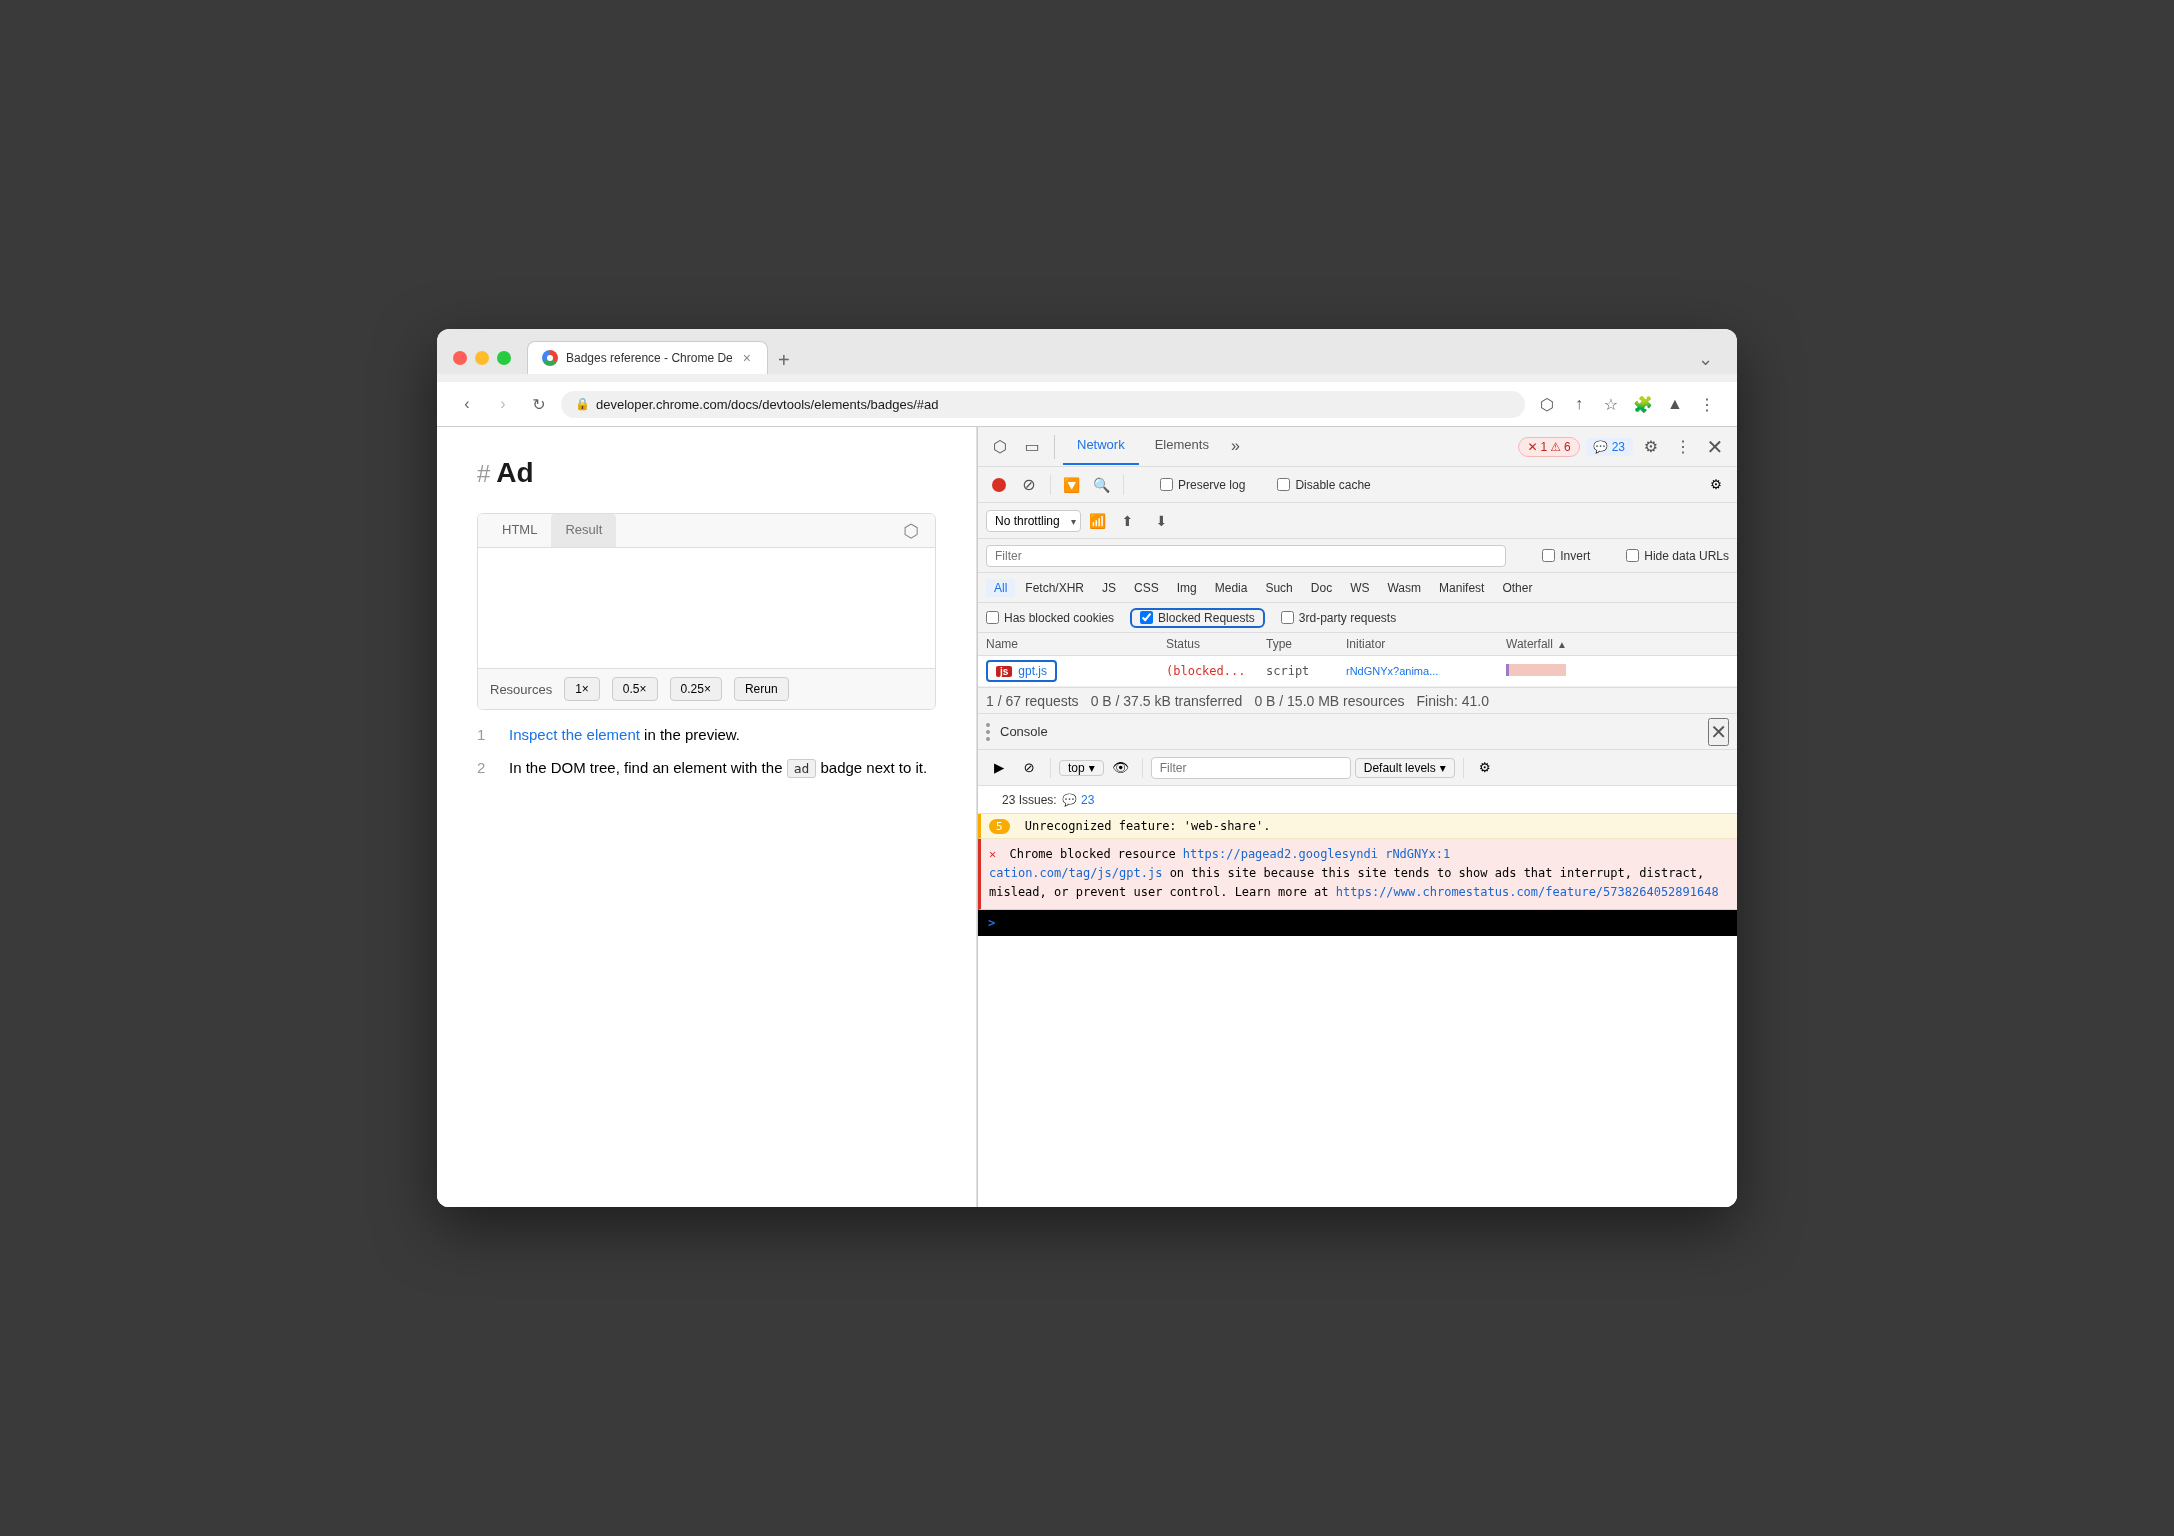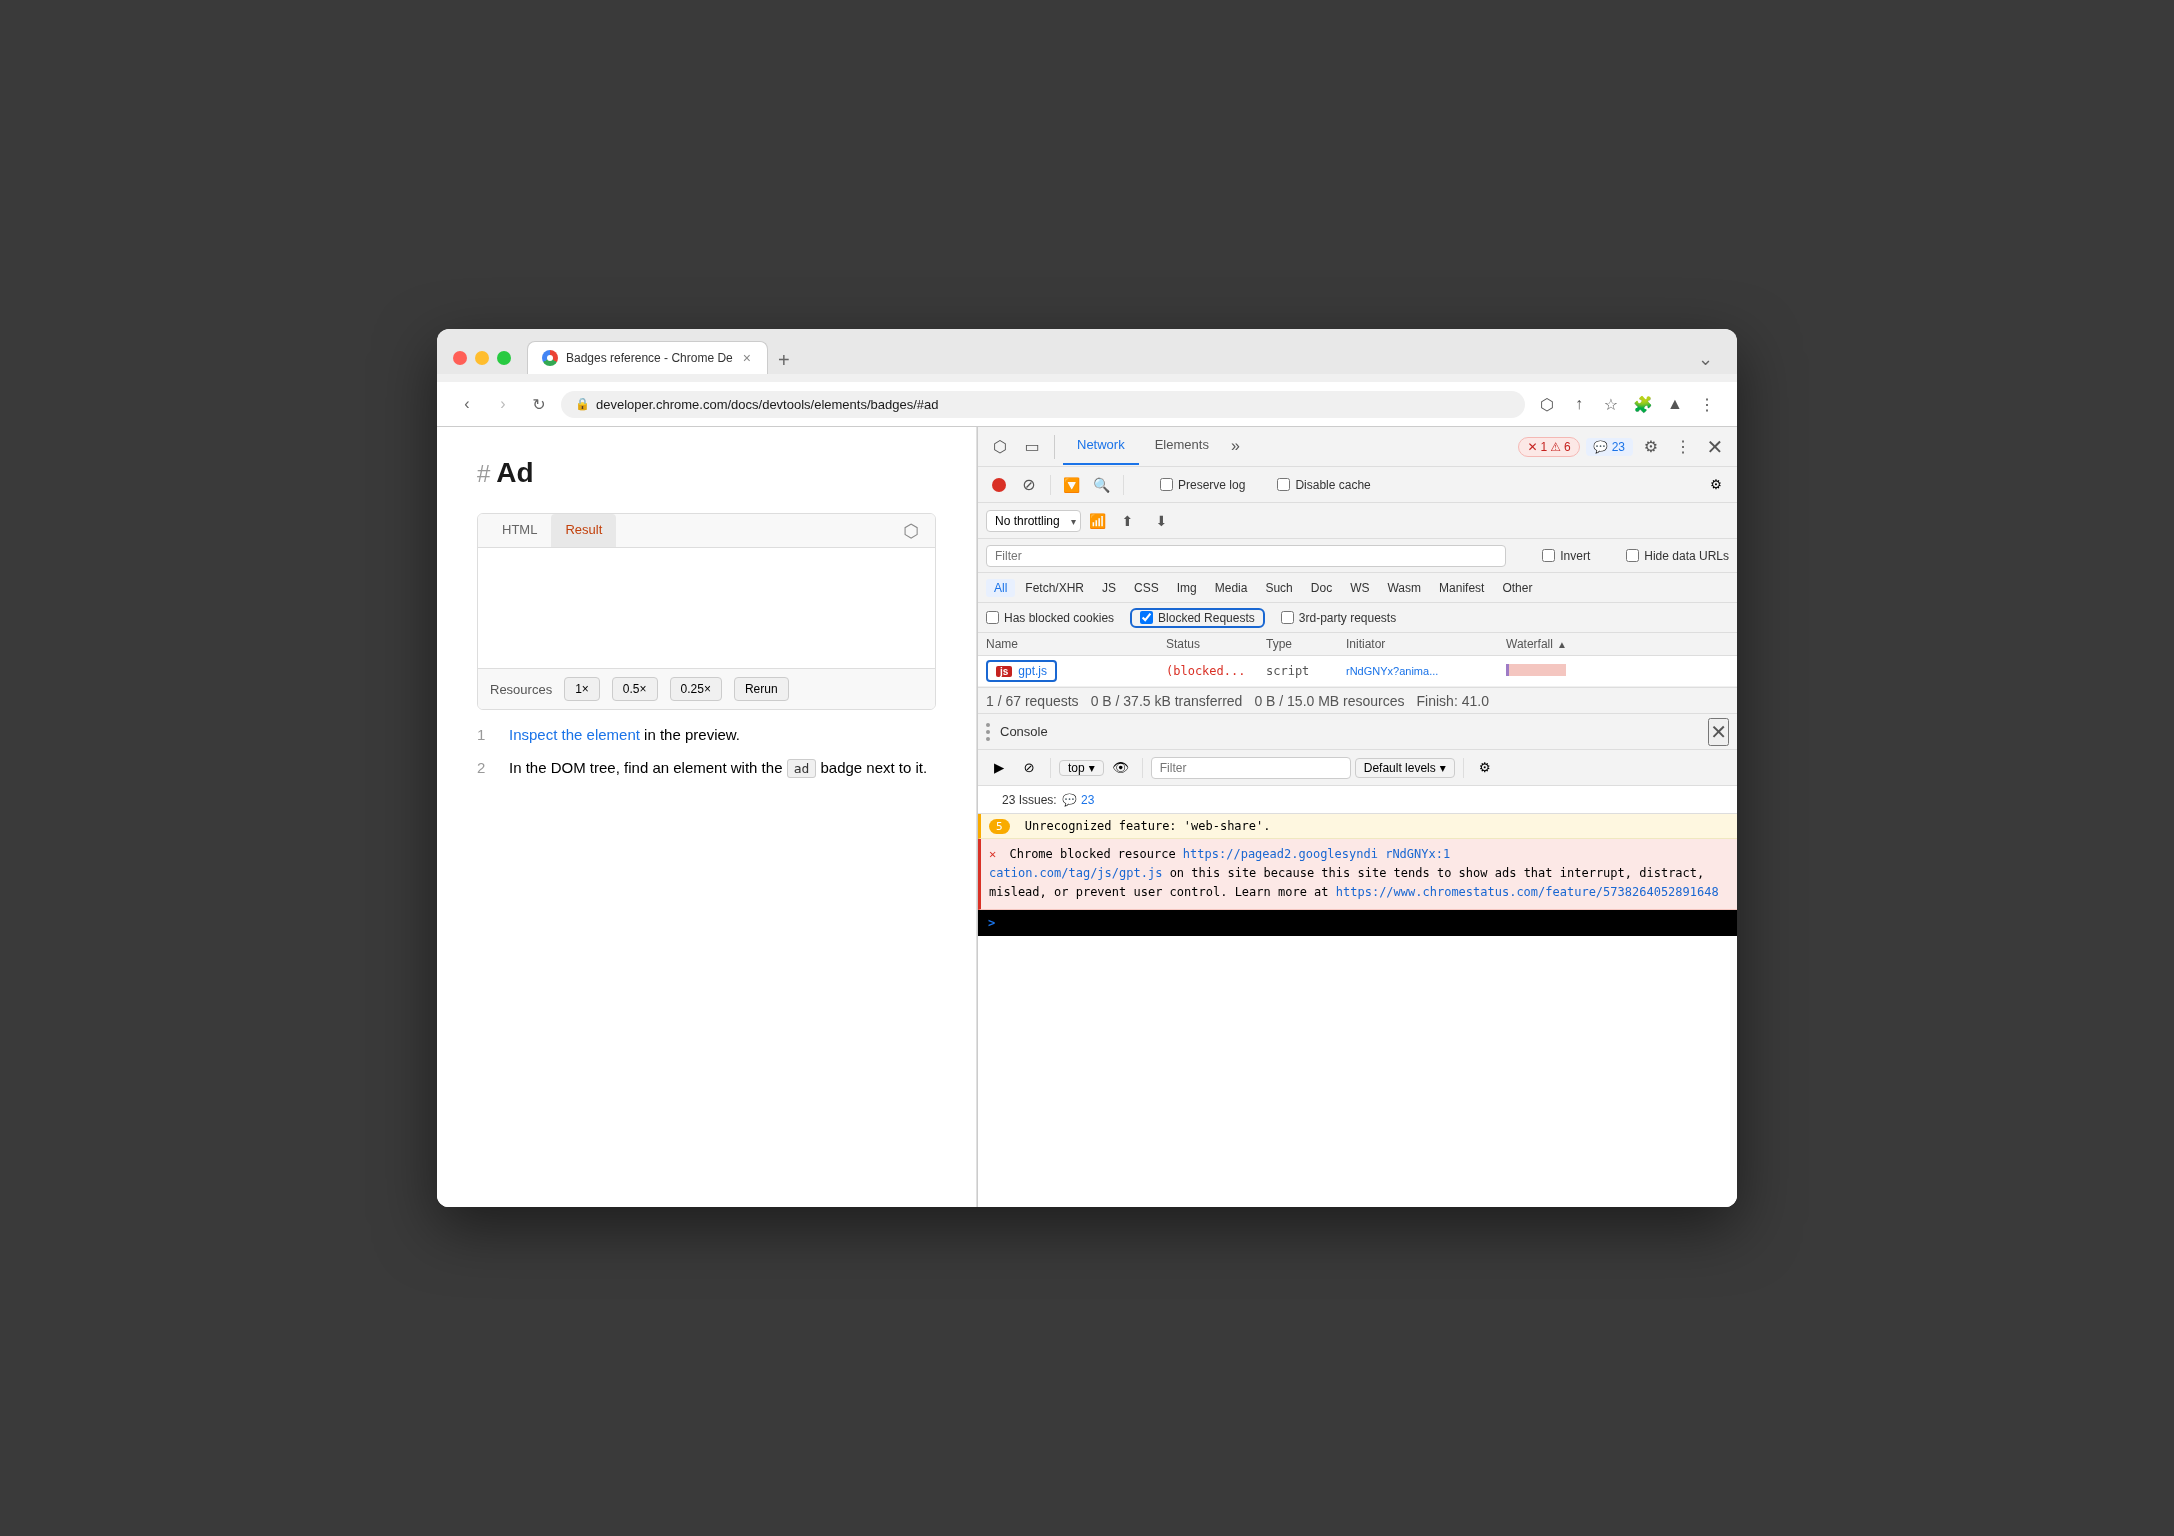--- a/index.html
+++ b/index.html
@@ -185,21 +185,21 @@
       justify-content: center;
     }
     .preview-tab {
       padding: 8px 14px;
       font-size: 13px;
       cursor: pointer;
       color: #666;
       border-bottom: 2px solid transparent;
     }
     .preview-tab.active {
-      color: #c2410c;
+      color: #737373;
       font-weight: 500;
       background: #e8e8e8;
       border-radius: 4px 4px 0 0;
     }
     .preview-cube {
       margin-left: auto;
       width: 28px; height: 28px;
       display: flex; align-items: center; justify-content: center;
       color: #888; font-size: 18px;
     }

